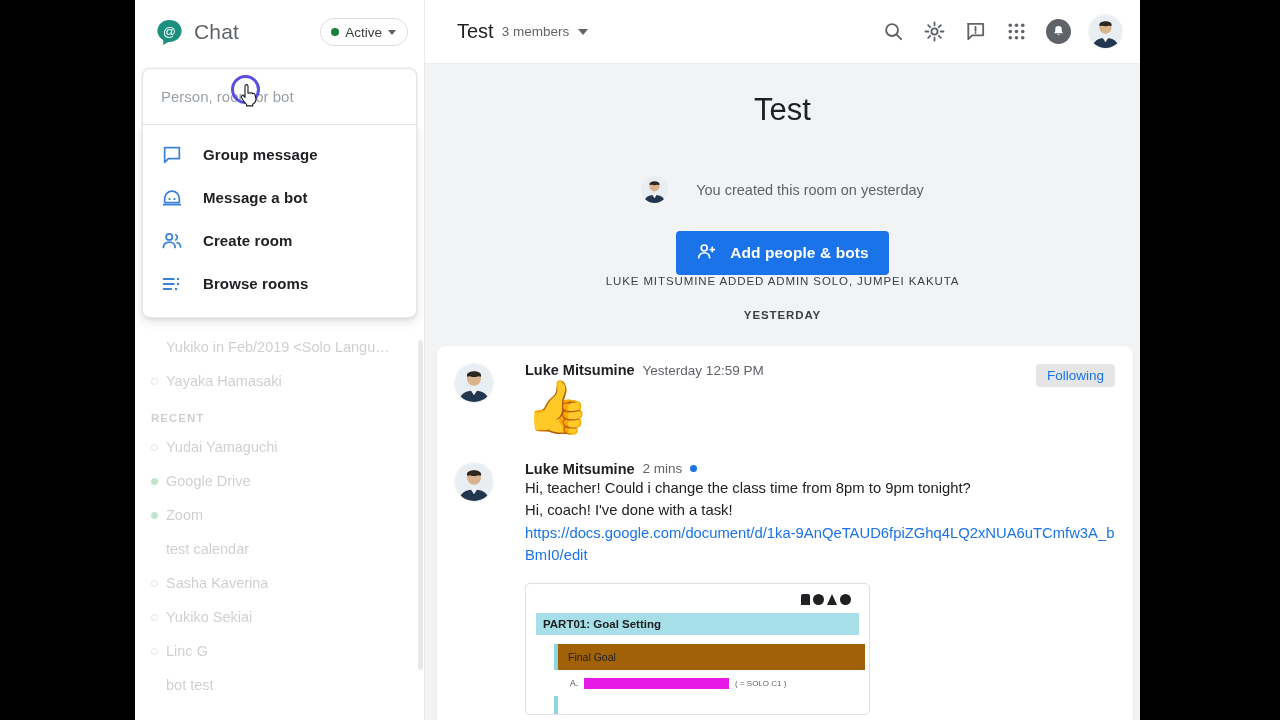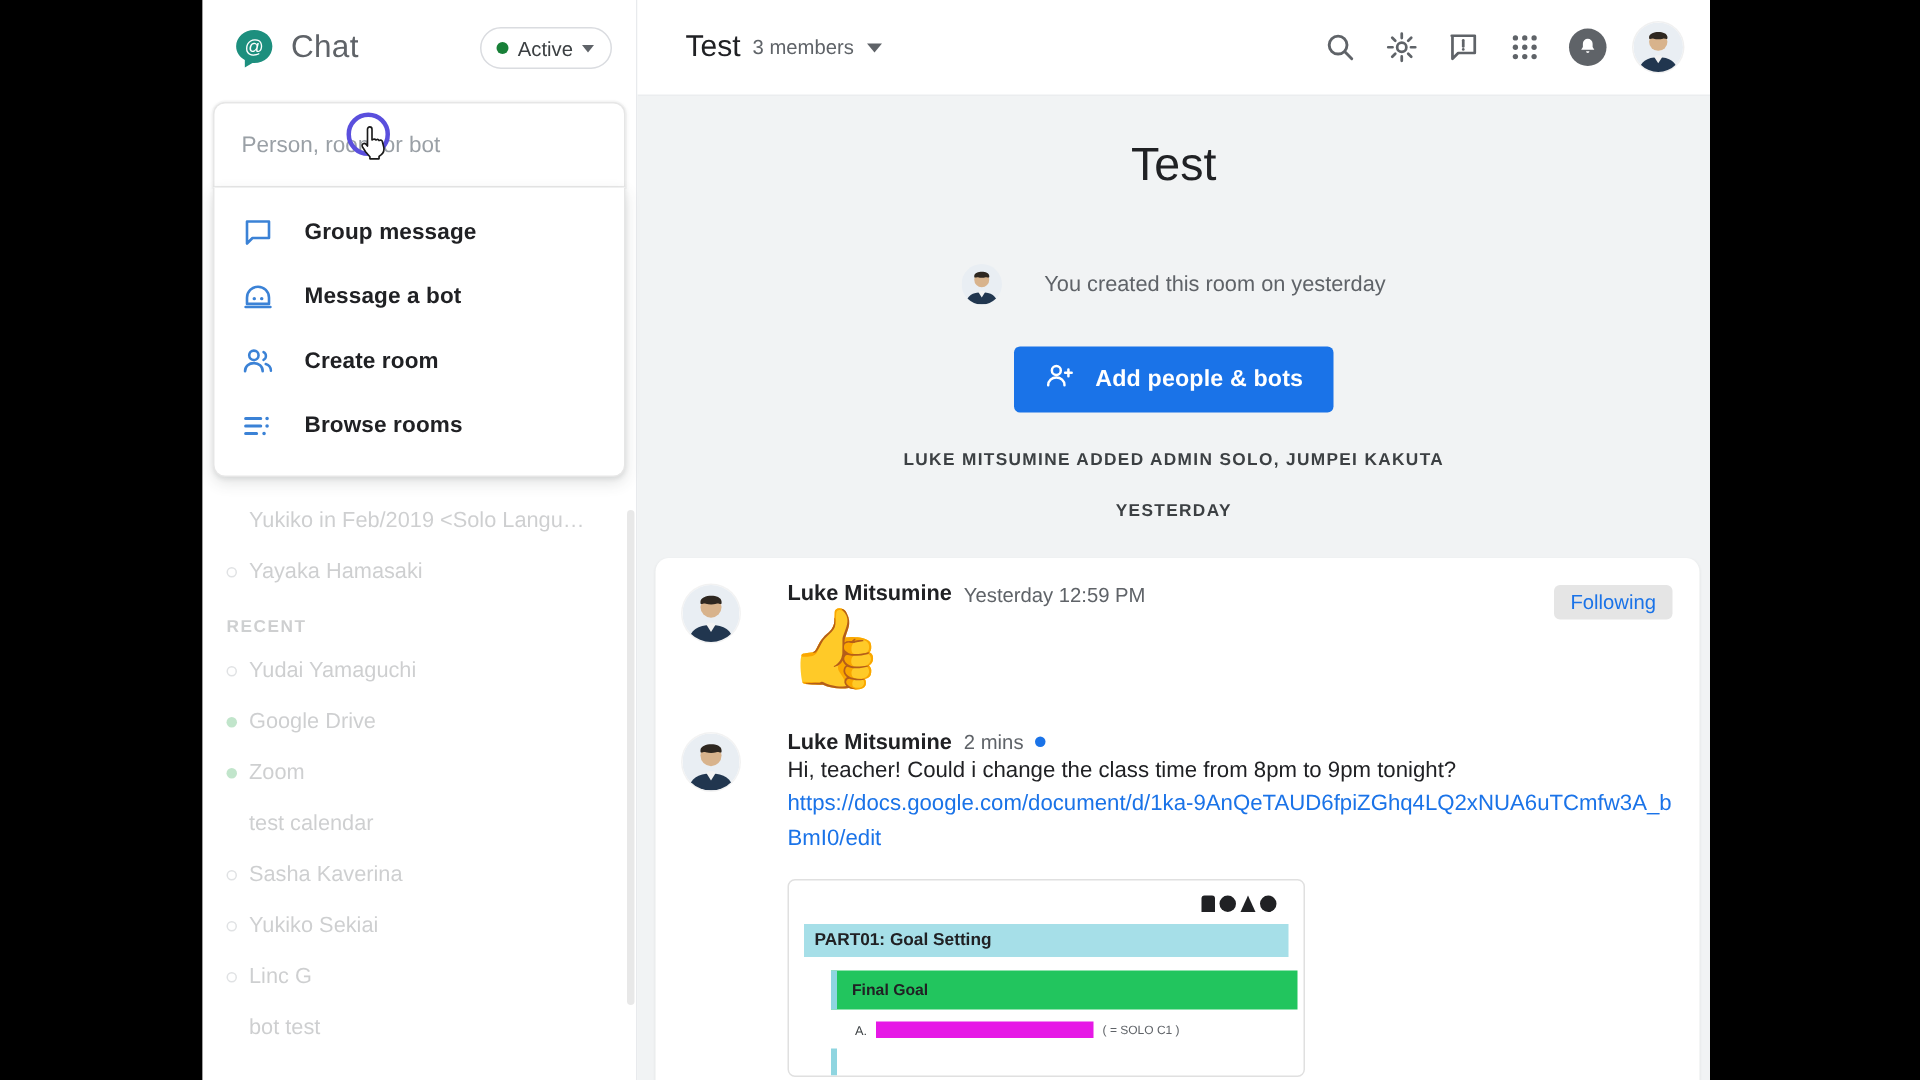--- a/index.html
+++ b/index.html
@@ -167,23 +167,23 @@
     display: flex; align-items: center; justify-content: center;
     gap: 13px;
     margin: 28px auto 0 auto;
     width: 213px; height: 44px;
     background: #1a73e8; border: none; border-radius: 4px;
     color: #fff; font-size: 15.5px; font-weight: 700;
     font-family: "Liberation Sans", sans-serif;
     cursor: pointer; letter-spacing: .1px;
   }
   .sys-line {
-    text-align: center; margin-top: 26px;
+    text-align: center; 
     font-size: 11.5px; color: #3c4043;
-    font-weight: 700; letter-spacing: .9px;
+    font-weight: 400; letter-spacing: .9px;
   }
   .day-line {
     text-align: center; margin-top: 22px;
     font-size: 11.5px; color: #3c4043;
     font-weight: 700; letter-spacing: .9px;
   }
 
   
   .msg-card {
     margin: 25px 7px 0 12px;
@@ -241,24 +241,24 @@
   .tri {
     width: 0; height: 0; border-left: 5.5px solid transparent;
     border-right: 5.5px solid transparent; border-bottom: 11px solid #202124;
   }
   .doc-part-bar {
     background: #a6dfe8; margin: 0 10px;
     padding: 5px 7px; font-size: 11.5px; color: #202124;
     font-weight: 700;
   }
   .doc-sub {
-    margin: 9px 4px 0 28px; background: #22c55e;
+    margin: 9px 4px 0 28px; background: #a16207;
     border-left: 4px solid #8fd5e0;
     padding: 7px 10px; font-size: 10.5px;
-    color: #202124; font-weight: 700;
+    color: #202124; font-weight: 400;
   }
   .doc-a-row {
     display: flex; align-items: center; gap: 6px;
     margin: 8px 10px 0 44px;
   }
   .doc-a-label { font-size: 8.5px; color: #3c4043; }
   .doc-redact { width: 145px; height: 11px; background: #e619e6; }
   .doc-cefr { font-size: 8px; color: #5f6368; }
   .doc-tail {
     margin: 7px 10px 0 28px; height: 18px;
@@ -527,20 +527,21 @@
               <path d="M16.6 27.6 20 33l3.4-5.4-1.8-1.1h-3.2z" fill="#f2f2f2"></path>
             </svg>
           </span>
           <div class="msg-main">
             <div class="msg-head">
               <span class="msg-author">Luke Mitsumine</span>
               <span class="msg-time">2 mins</span>
               <span class="unread-dot"></span>
             </div>
             <div class="msg-line">Hi, teacher! Could i change the class time from 8pm to 9pm tonight?</div>
+            <div class="msg-line">Hi, coach! I've done with a task!</div>
             <a class="msg-link">https://docs.google.com/document/d/1ka-9AnQeTAUD6fpiZGhq4LQ2xNUA6uTCmfw3A_bBmI0/edit</a>
 
             <div class="doc-card">
               <div class="doc-logo-row">
                 <span class="doc-logo">
                   <span class="sq"></span>
                     <span class="cir"></span>
                     <span class="tri"></span>
                     <span class="cir"></span>
                 </span>

